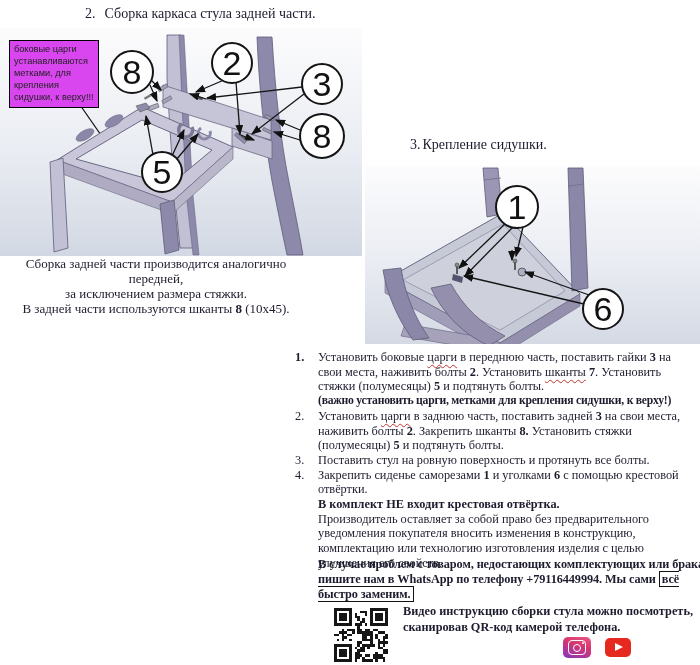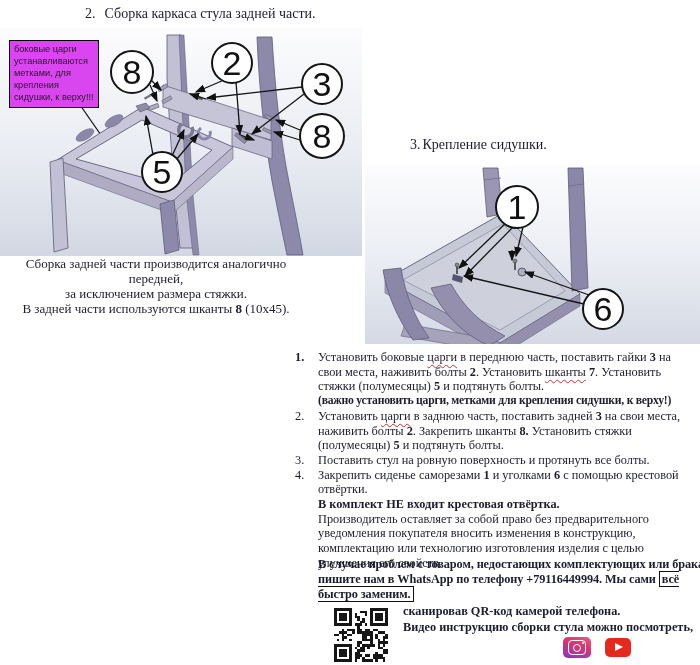--- a/index.html
+++ b/index.html
@@ -505,22 +505,22 @@
         <rect x="19" y="19" width="1" height="1"></rect>
         <rect x="8" y="20" width="1" height="1"></rect>
         <rect x="11" y="20" width="1" height="1"></rect>
         <rect x="12" y="20" width="1" height="1"></rect>
         <rect x="13" y="20" width="1" height="1"></rect>
         <rect x="14" y="20" width="1" height="1"></rect>
         <rect x="16" y="20" width="1" height="1"></rect>
         <rect x="19" y="20" width="1" height="1"></rect>
       </svg>
     <div class="qr-caption">
+      <div>Видео инструкцию сборки стула можно посмотреть,</div>
       <div>сканировав QR-код камерой телефона.</div>
-      <div>Видео инструкцию сборки стула можно посмотреть,</div>
     </div>
     <div class="social">
       <div class="insta">
         <span class="frame"></span>
         <span class="lens"></span>
         <span class="dot"></span>
       </div>
       <div class="yt">
         <span class="tri"></span>
       </div>

